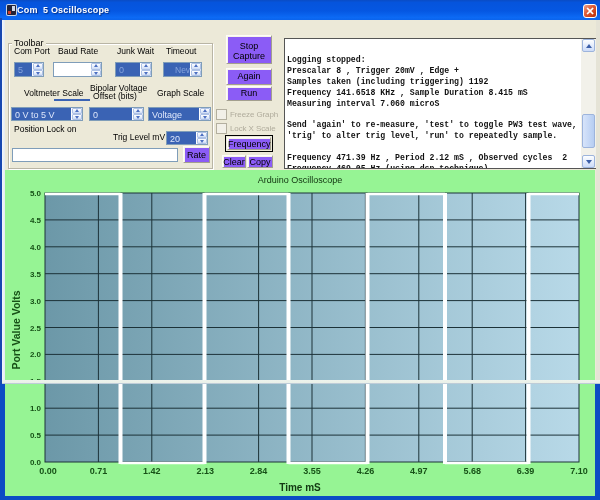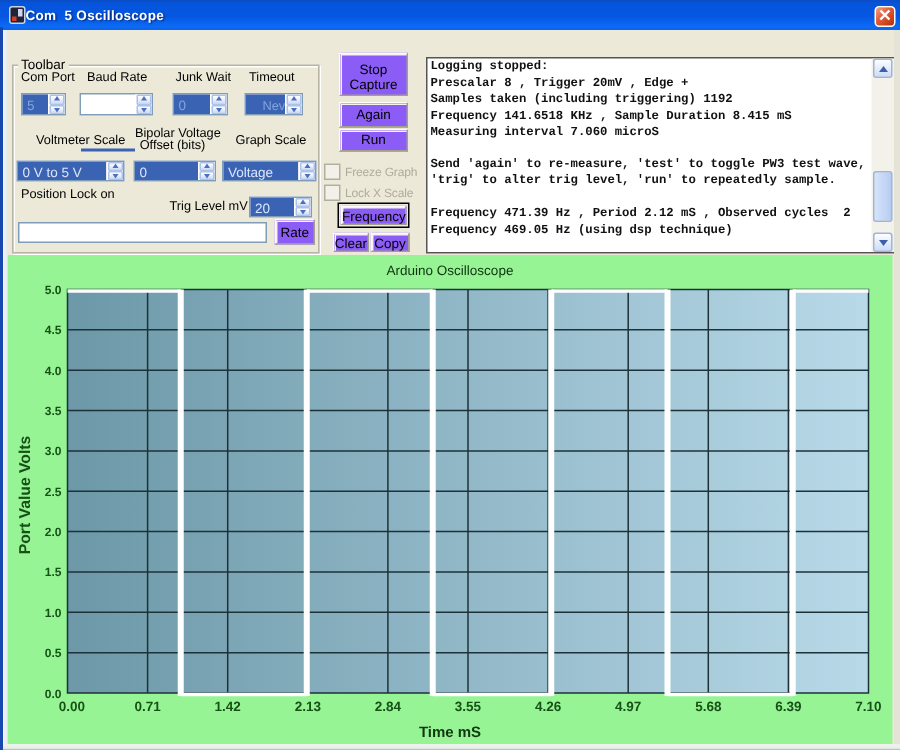--- a/index.html
+++ b/index.html
@@ -1,18 +1,18 @@
 <!DOCTYPE html>
 <html><head>
 <meta charset="utf-8">
 <style>
 * { margin:0; padding:0; box-sizing:border-box; }
 html,body { width:600px; height:500px; overflow:hidden; }
 body { font-family:"Liberation Sans", sans-serif; background:#0B4CC4; }
-#win { position:absolute; left:0; top:0; width:600px; height:500px; background:#ECE9D8; }
+#win { position:absolute; left:0; top:0; width:600px; height:384px; background:#ECE9D8; }
 
 #bl { position:absolute; left:0; top:18px; width:2px; bottom:0; background:#1747B0; }
 #bl2 { position:absolute; left:2px; top:20px; width:3px; bottom:0; background:linear-gradient(90deg,#F2F6FC,#E4EAF2); }
 #br { position:absolute; right:0; top:20px; width:4px; bottom:0; background:#E5E3D6; }
 #bb { position:absolute; left:2px; bottom:0; height:4px; width:598px;
   background:linear-gradient(180deg,#EDF3EC 0%,#E9F0E8 70%,#9FB2CC 100%); }
 
 #title { position:absolute; left:0; top:0; width:600px; height:20px;
   background:linear-gradient(180deg,#0A4CC4 0%,#0554DC 12%,#0557E2 55%,#0C6AF5 88%,#0B64EC 100%);
   border-radius:0; }
@@ -54,21 +54,21 @@
   font-size:9px; color:#000; text-align:center; font-family:"Liberation Sans",sans-serif; }
 
 .chk { position:absolute; width:11px; height:11px; border:1px solid #B3AF9F; background:#F2F0E8; }
 .chklab { position:absolute; font-size:8px; letter-spacing:-0.1px; color:#B0AC9C; white-space:nowrap; }
 
 #tinput { position:absolute; left:12px; top:148px; width:166px; height:14px;
   background:#fff; border:1px solid #7F9DB9; }
 
 #log { position:absolute; left:284px; top:38px; width:313px; height:131px; background:#fff;
   border:1px solid #555; font-family:"Liberation Mono",monospace; font-weight:bold;
-  font-size:8.2px; line-height:10.9px; color:#111; padding:1px 0 0 2px; overflow:hidden; }
+  font-size:8.2px; line-height:10.9px; color:#111; padding:16px 0 0 2px; overflow:hidden; }
 #log pre { font-family:inherit; }
 
 #sbar { position:absolute; right:0px; top:0px; width:15px; height:129px; background:#F2F1EA; }
 .sbtn { position:absolute; left:1px; width:13px; height:13px; border:1px solid #9DB4DC; border-radius:2px;
   background:linear-gradient(180deg,#FDFEFF,#CCDBF8); }
 .sbtn:after { content:""; position:absolute; left:50%; top:50%; }
 #sup:after { margin:-2px 0 0 -3px; border:3px solid transparent; border-bottom:4px solid #3C5FA8; border-top:none; }
 #sdn:after { margin:-2px 0 0 -3px; border:3px solid transparent; border-top:4px solid #3C5FA8; border-bottom:none; }
 #sthumb { position:absolute; left:1px; top:75px; width:13px; height:34px; border:1px solid #9DB4DC; border-radius:2px;
   background:linear-gradient(90deg,#D7E4FA,#B6CDF2); }

